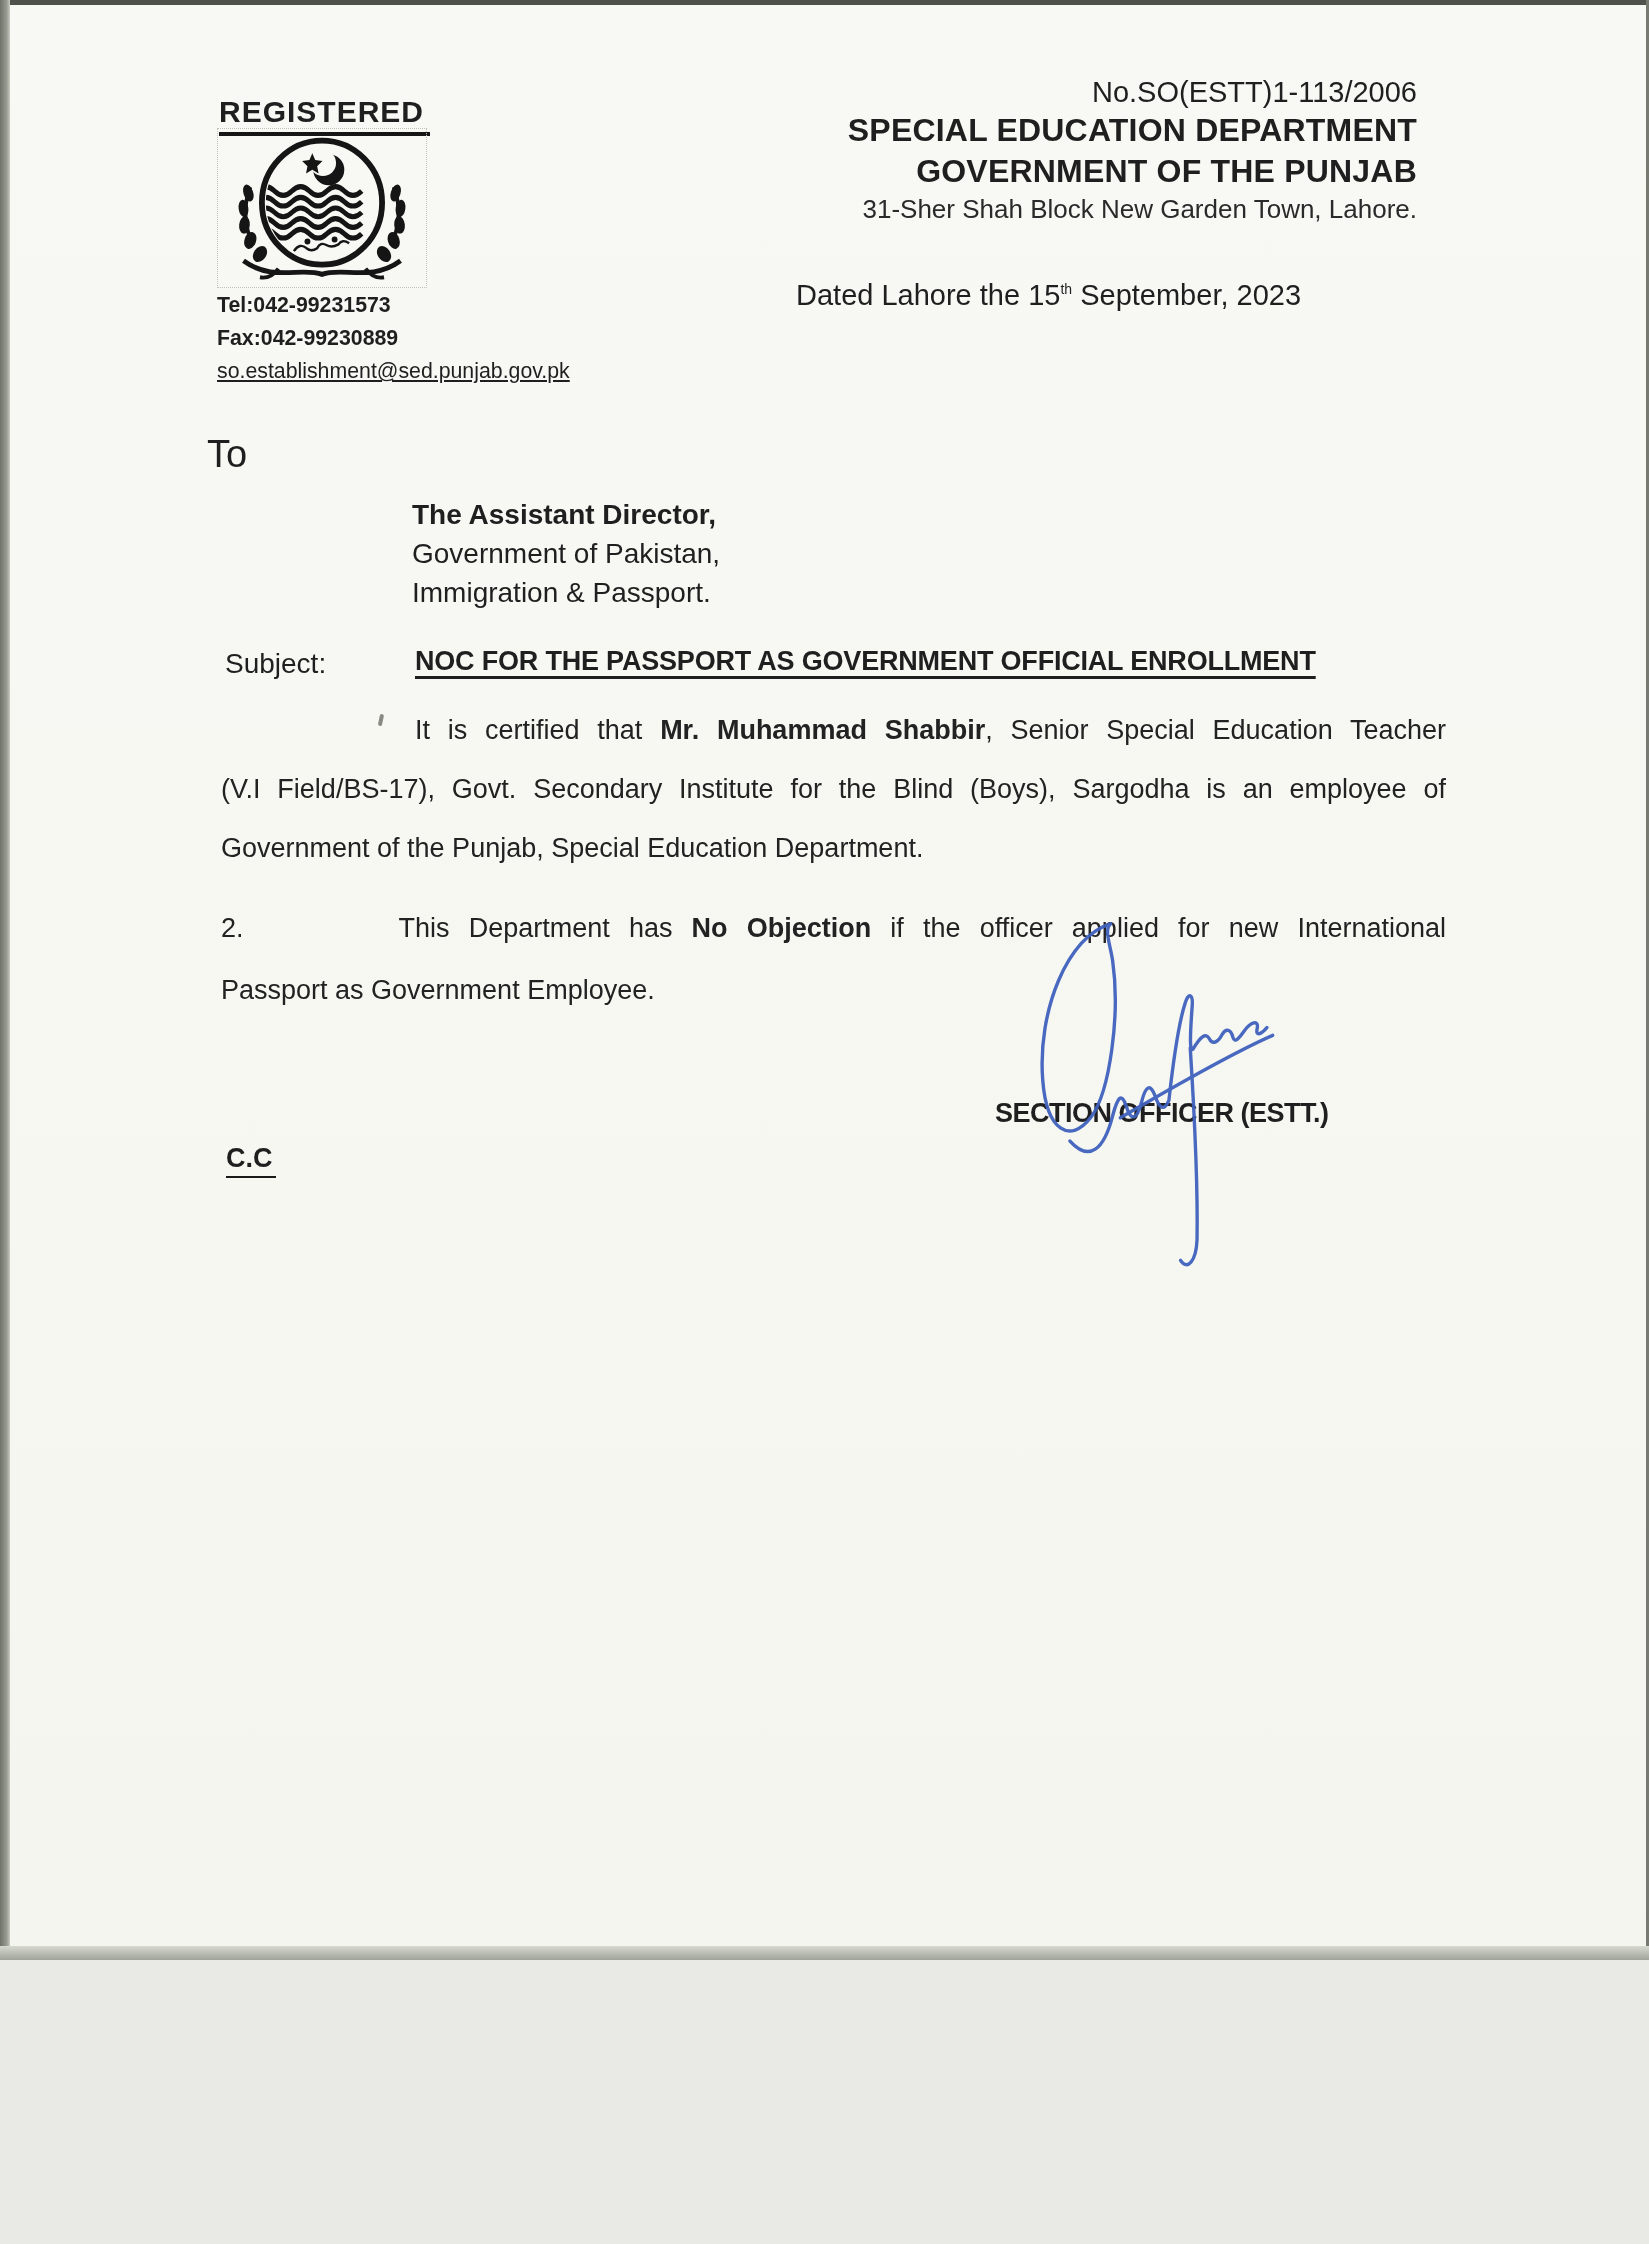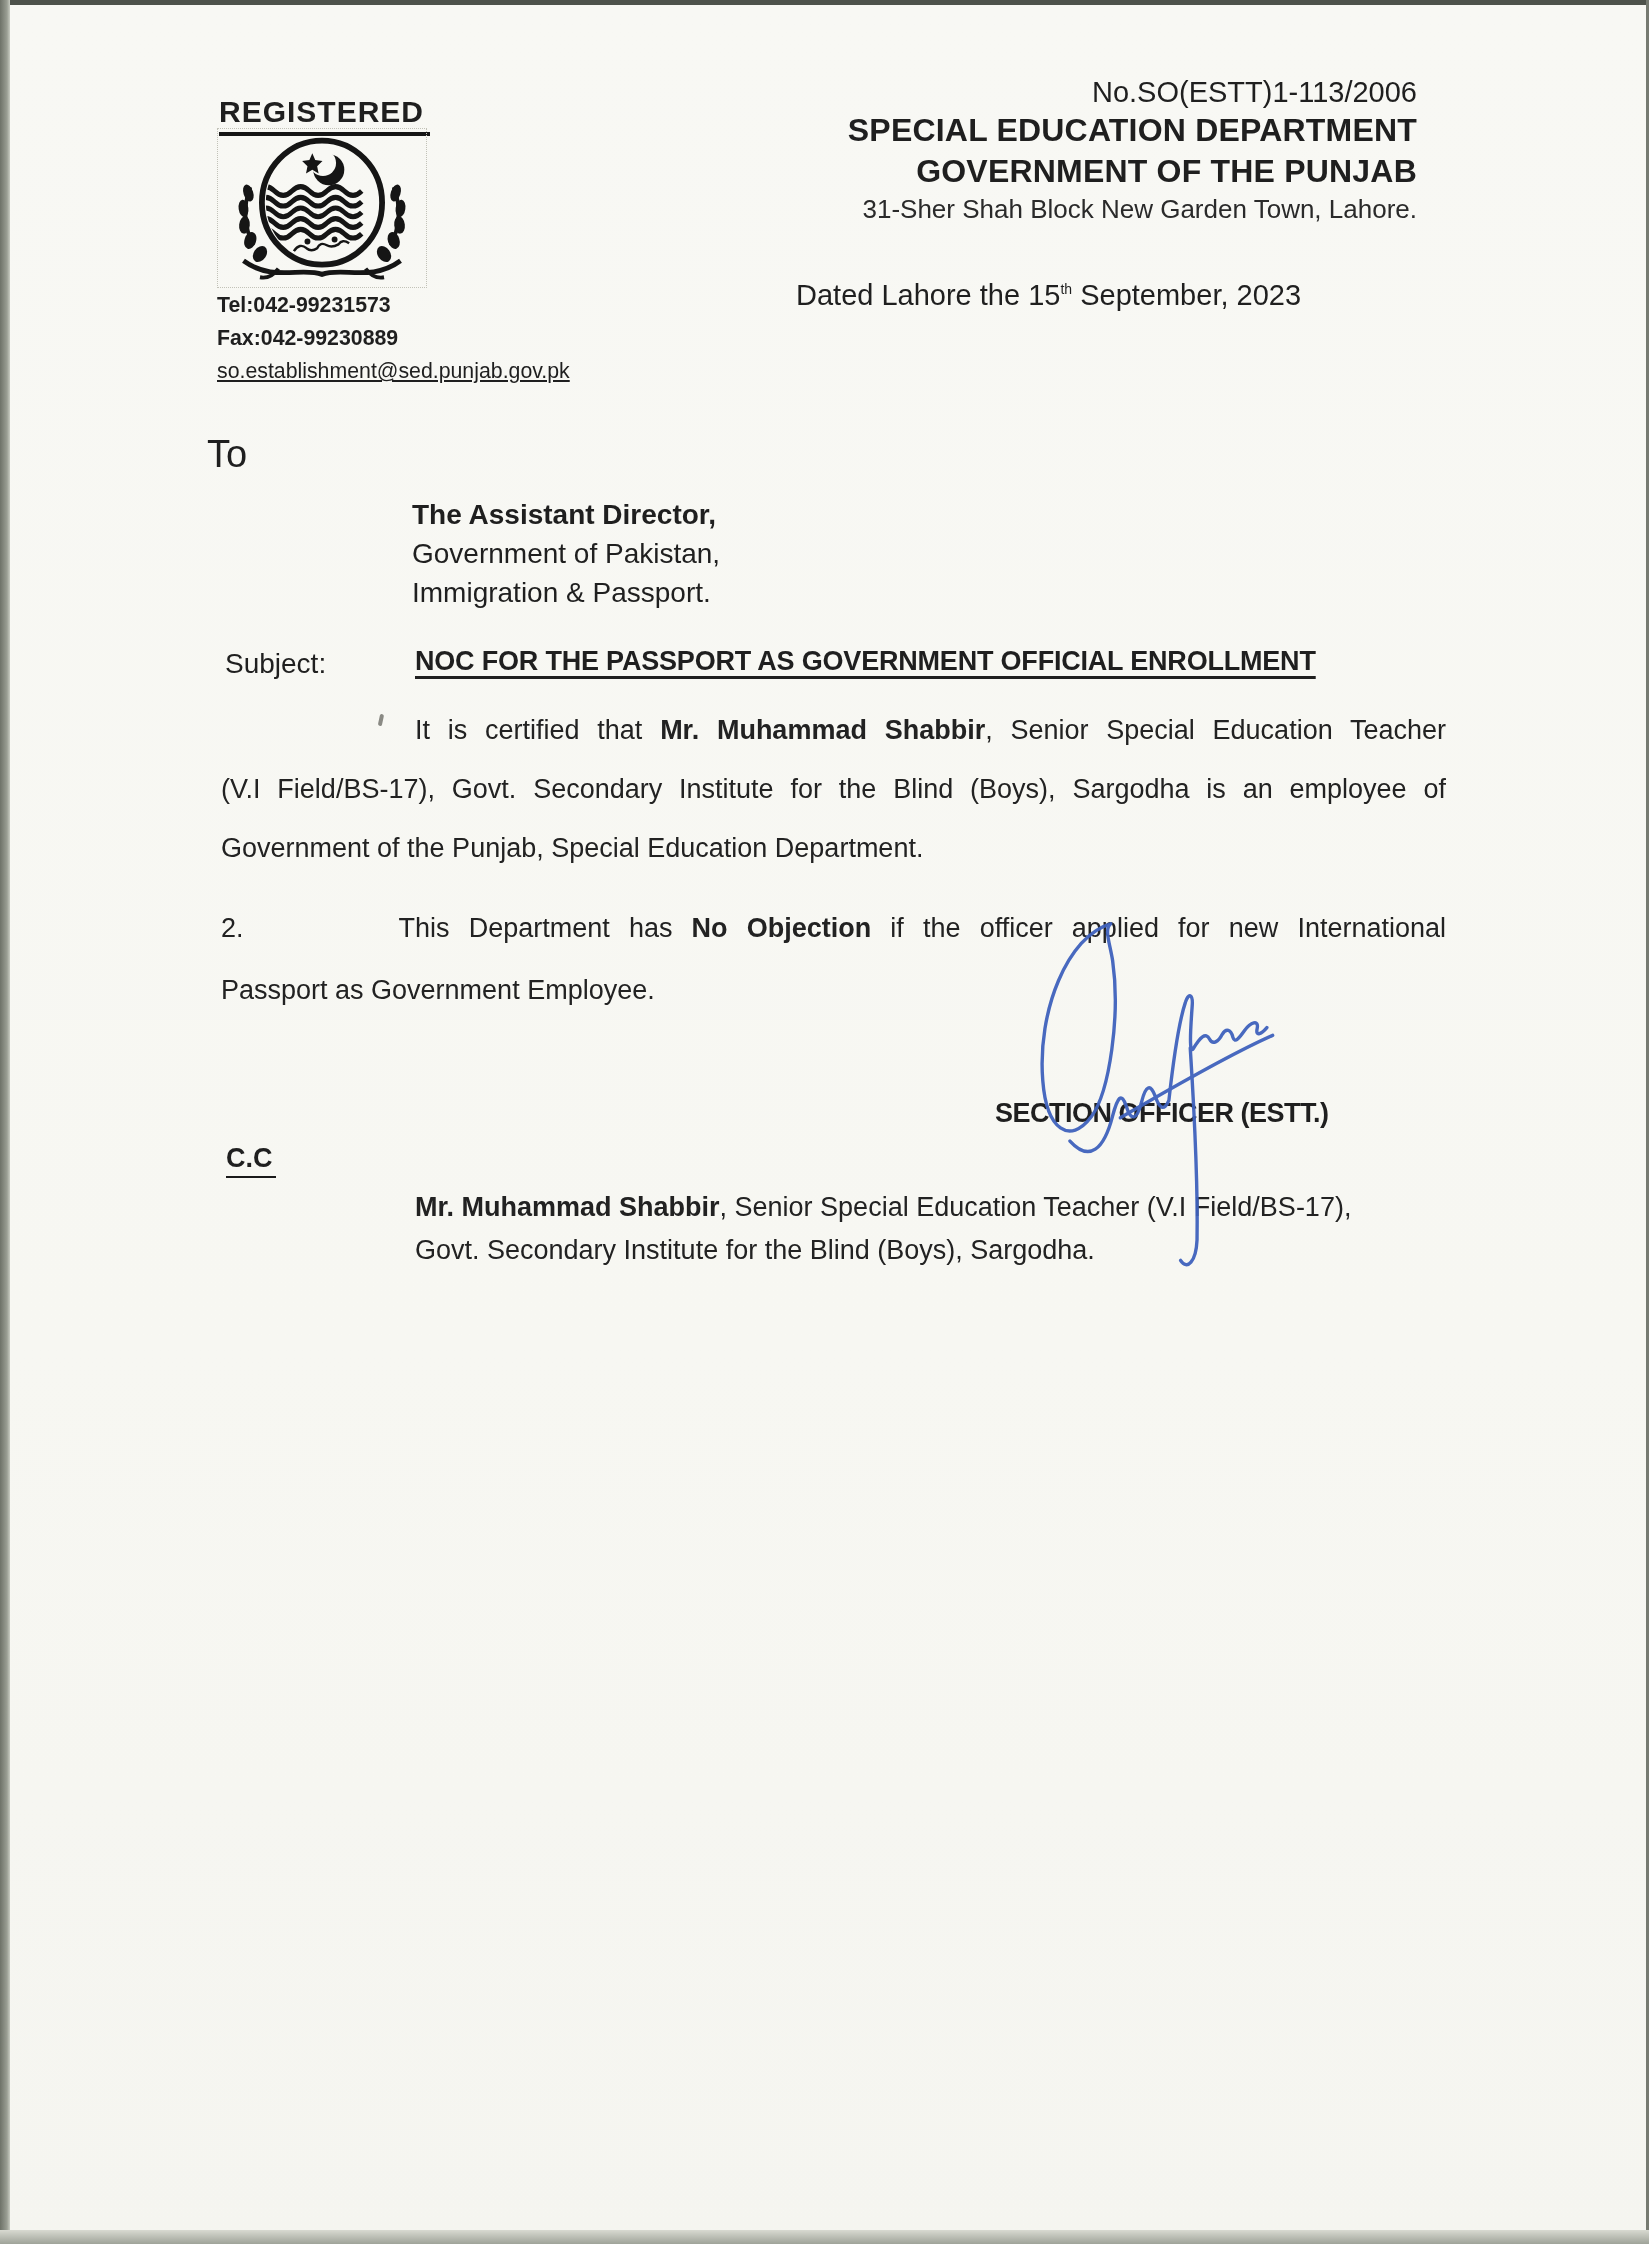--- a/index.html
+++ b/index.html
@@ -1,18 +1,18 @@
 <!DOCTYPE html>
 <html><head>
 <meta charset="utf-8">
 <style>
   html,body{margin:0;padding:0;background:#e9e9e6;}
   .page{
     position:relative;
-    width:1650px;height:2244px;
+    width:1650px;height:1960px;
     background:linear-gradient(180deg,#f8f8f4 0%,#f7f7f2 60%,#f5f5f0 100%);
     font-family:"Liberation Sans","DejaVu Sans",sans-serif;
     color:#1f1f1f;
     overflow:hidden;
   }
   
   .edge-top{position:absolute;left:0;top:0;width:100%;height:4.9px;background:#4e524b;}
   .edge-left{position:absolute;left:0;top:0;width:9.7px;height:100%;
     background:linear-gradient(90deg,#6e7268,#9a9e93 70%,#c9ccc2);}
   .edge-right{position:absolute;right:0;top:0;width:3.9px;height:100%;background:#767a71;}
@@ -172,19 +172,15 @@
       <path d="M 110,14 C 66,26 34,104 40,176 C 44,227 68,242 90,213 C 109,187 120,108 112,52 C 109,33 103,20 110,14"></path>
       <path d="M 68,238 C 88,260 103,247 112,212 C 117,193 121,187 126,202 C 131,218 137,217 142,197 C 146,181 151,178 156,192 C 160,204 165,208 170,196 C 174,160 180,116 187,95 C 190,85 195,86 194,99 C 192,126 191,148 195,143 C 202,131 208,125 212,133 C 215,139 221,136 225,128 C 229,121 234,123 236,131 C 238,138 243,131 248,124 C 254,116 263,112 261,122 C 259,131 266,127 271,121"></path>
       <path d="M 120,214 C 160,191 225,152 277,129"></path>
       <path d="M 192,142 C 196,205 200,282 199,340 C 198,362 189,372 182,361"></path>
     </g>
   </svg>
 
   <div class="signer-title">SECTION OFFICER (ESTT.)</div>
 
   <div class="cc-label">C.C</div>
-  <div class="cc-block">
-    <div><b>Mr. Muhammad Shabbir</b><span>, Senior Special Education Teacher (V.I Field/BS-17),</span></div>
-    <div>Govt. Secondary Institute for the Blind (Boys), Sargodha.</div>
-  </div>
 
 </div>
 
 
 </body></html>

